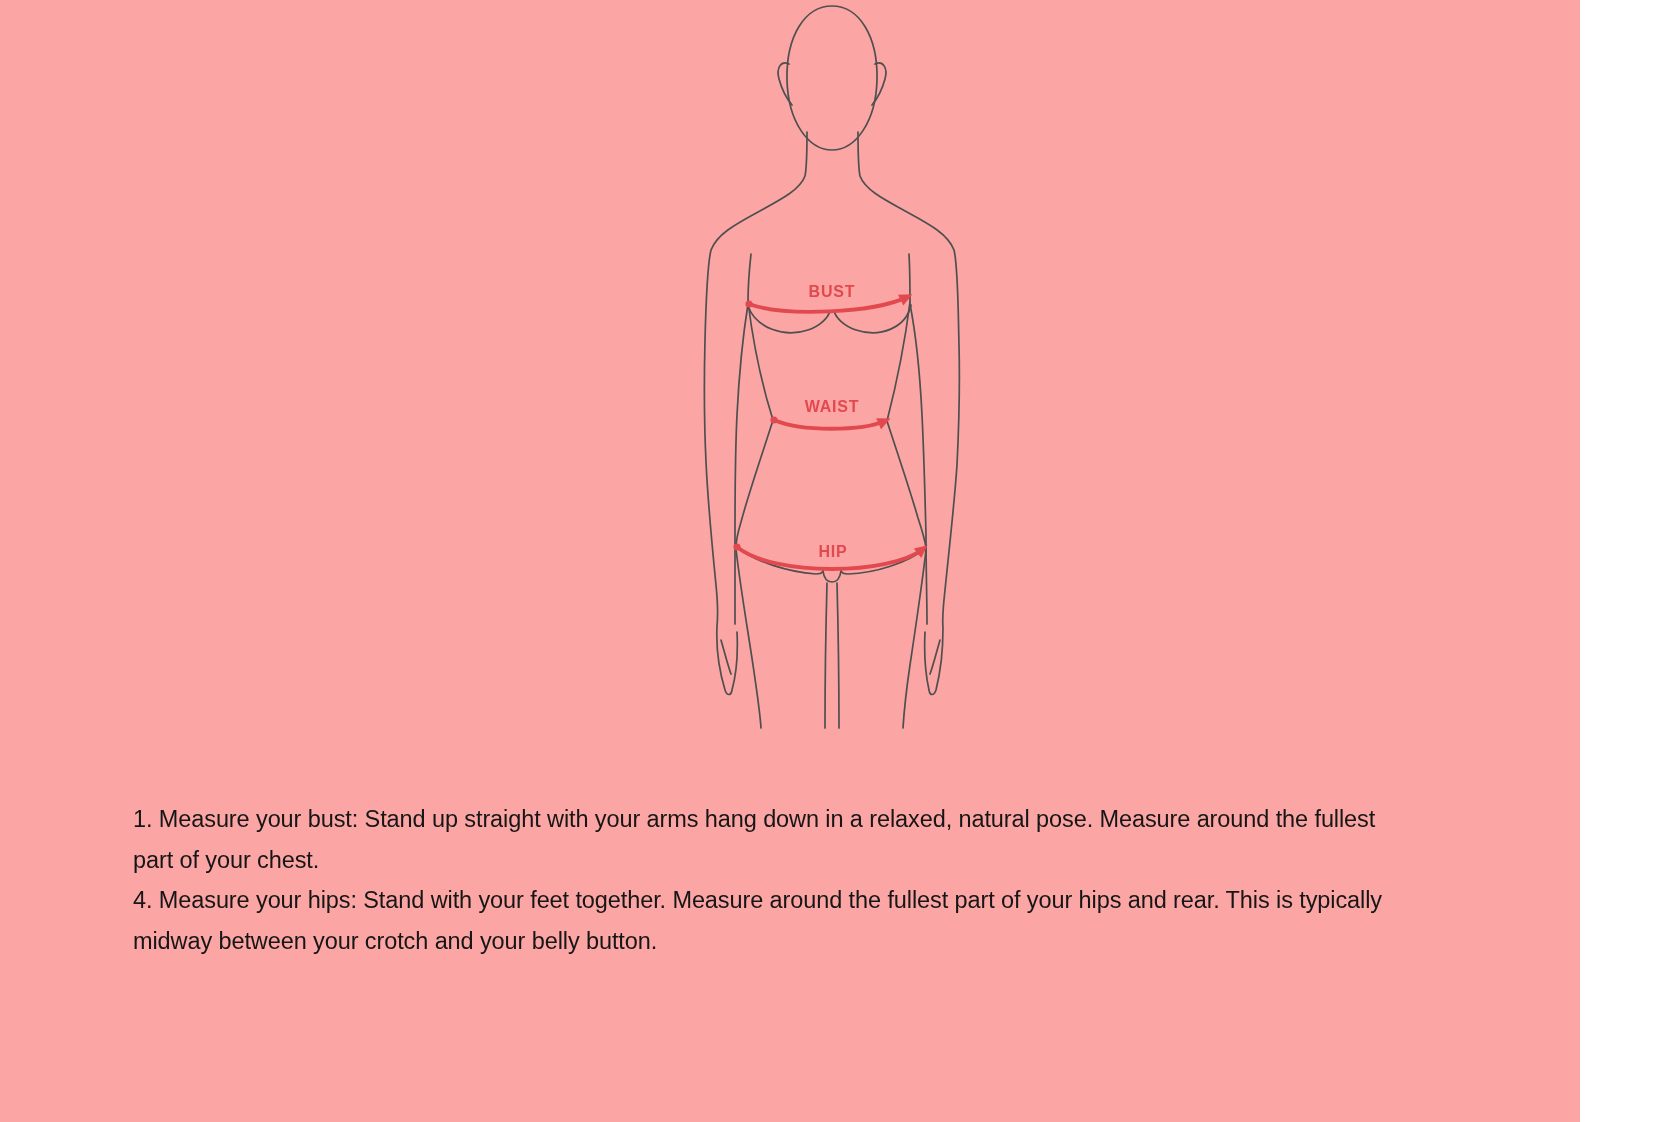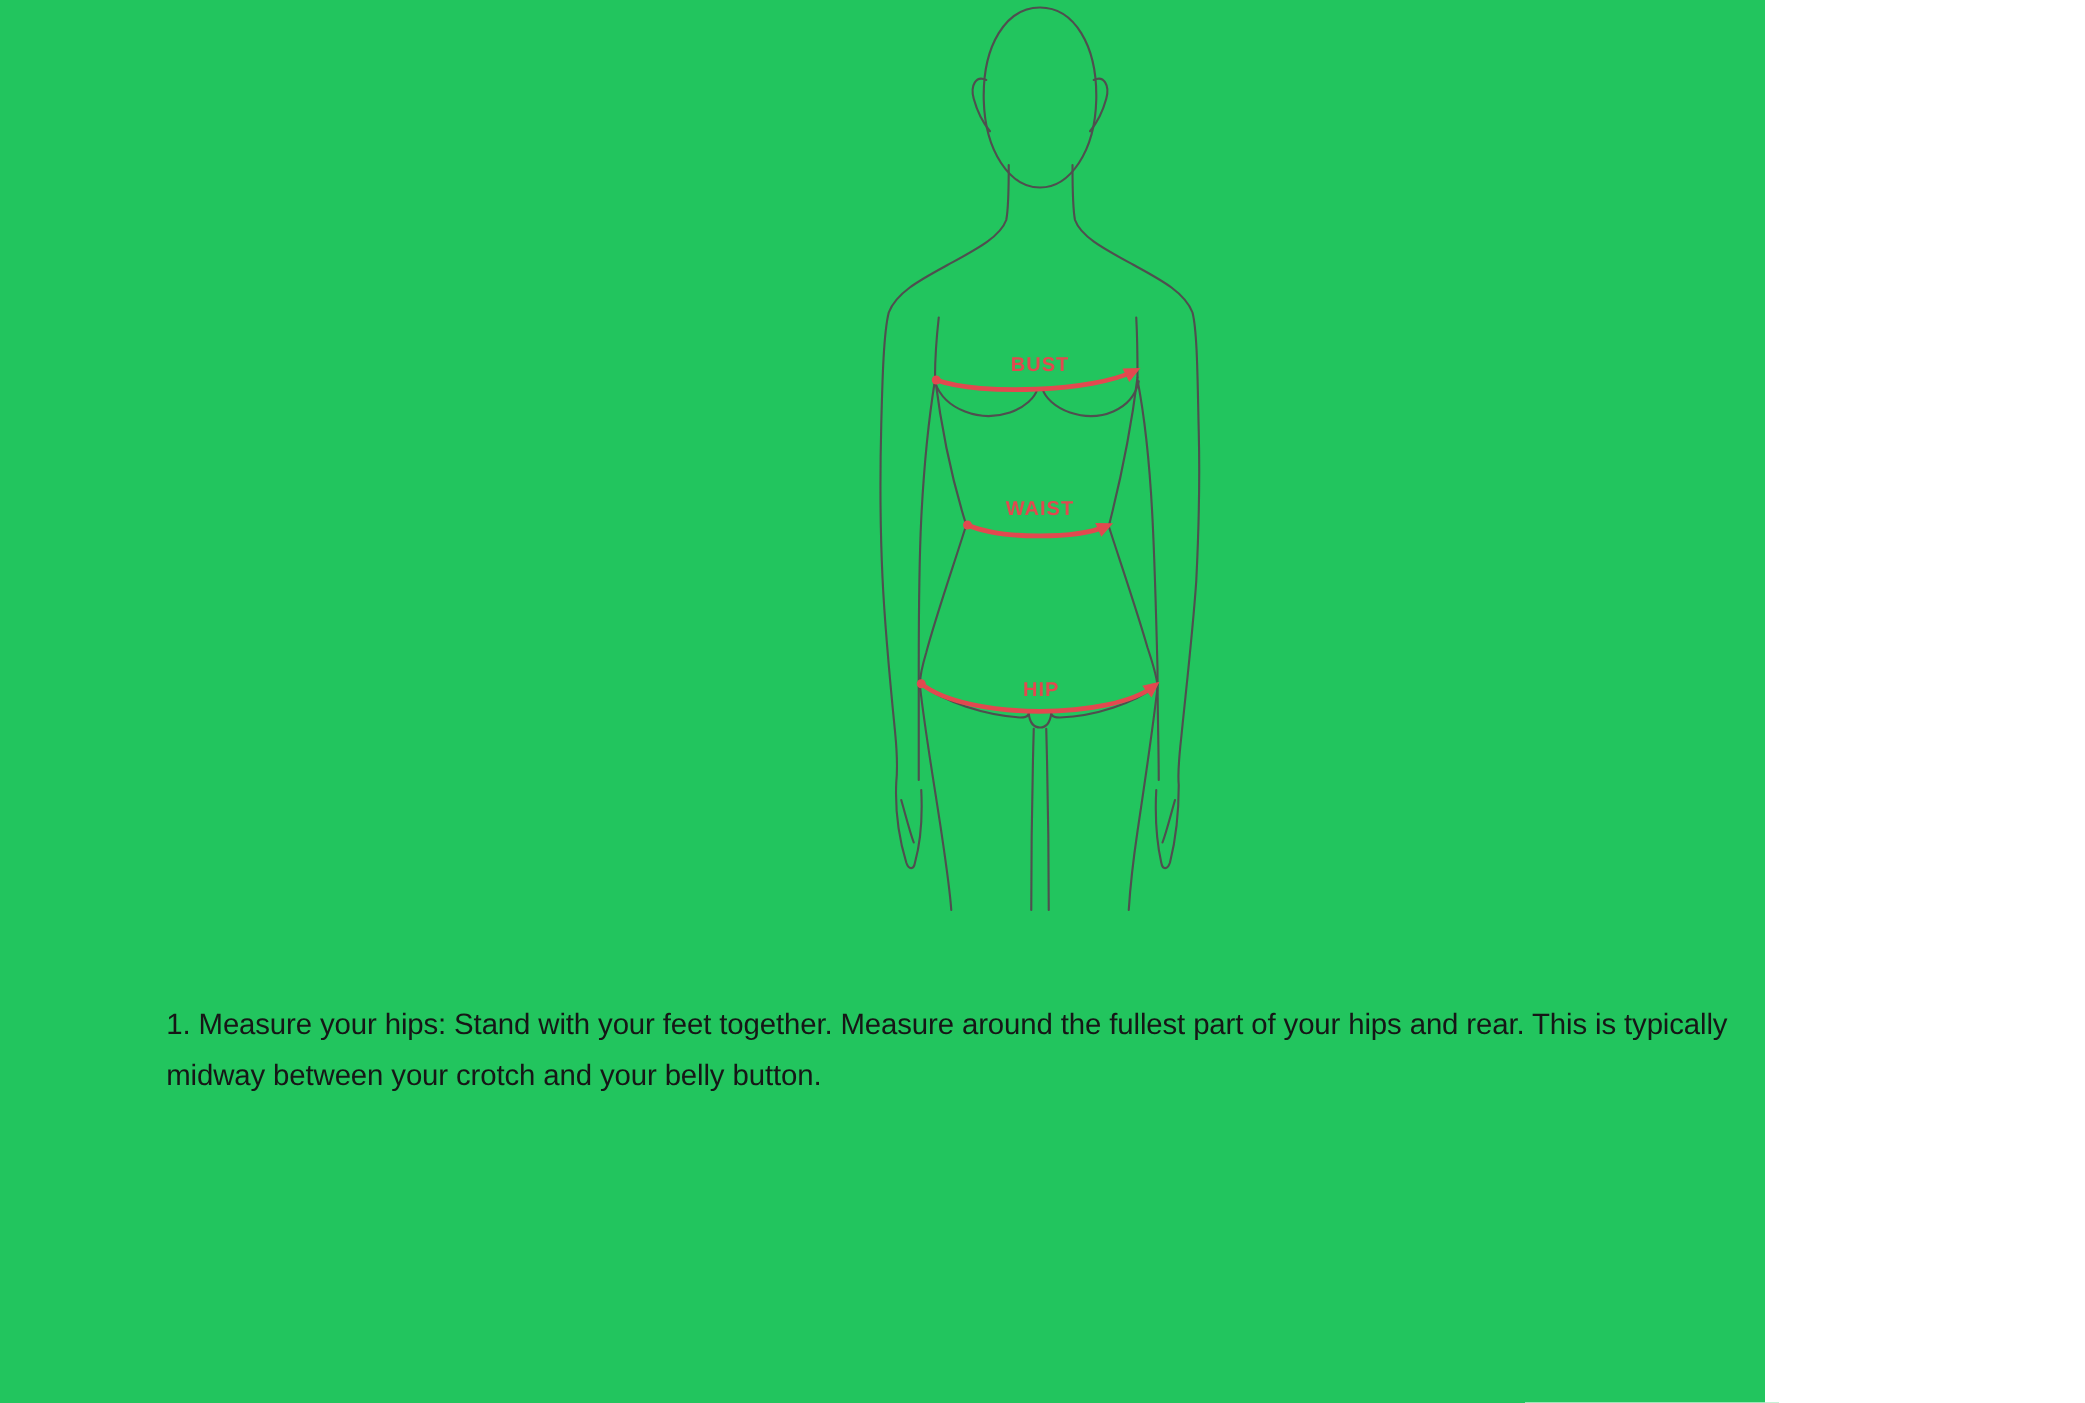--- a/index.html
+++ b/index.html
@@ -1,20 +1,20 @@
 <!DOCTYPE html>
 <html><head>
 <meta charset="utf-8">
 <style>
   html, body { margin: 0; padding: 0; background: #ffffff; }
   #canvas {
     position: relative;
-    width: 1412px;
+    width: 1580px;
     height: 1122px;
-    background: #22c55e;
+    background: #fca5a5;
     overflow: hidden;
     font-family: "Liberation Sans", sans-serif;
   }
   #figure-wrap {
     position: absolute;
     left: 650px;
     top: 0;
     width: 364px;
     height: 740px;
     filter: blur(0.3px);
@@ -111,17 +111,19 @@
 
       <path class="red-line" d="M 87 547 C 125 577 240 575 273 549"></path>
       <circle class="red-fill" cx="87" cy="547" r="3.6"></circle>
       <polygon class="red-fill" points="277.7,545.3 271.2,558 263.8,548.6"></polygon>
       <text class="measure-label" x="183" y="557">HIP</text>
 
     </svg>
   </div>
 
   <div id="instructions">
-    <p>1. Measure your hips: Stand with your feet together. Measure around the fullest part of your hips and rear. This is typically
+    <p>1. Measure your bust: Stand up straight with your arms hang down in a relaxed, natural pose. Measure around the fullest
+part of your chest.</p>
+    <p>4. Measure your hips: Stand with your feet together. Measure around the fullest part of your hips and rear. This is typically
 midway between your crotch and your belly button.</p>
   </div>
 
 </div>
 
 </body></html>

